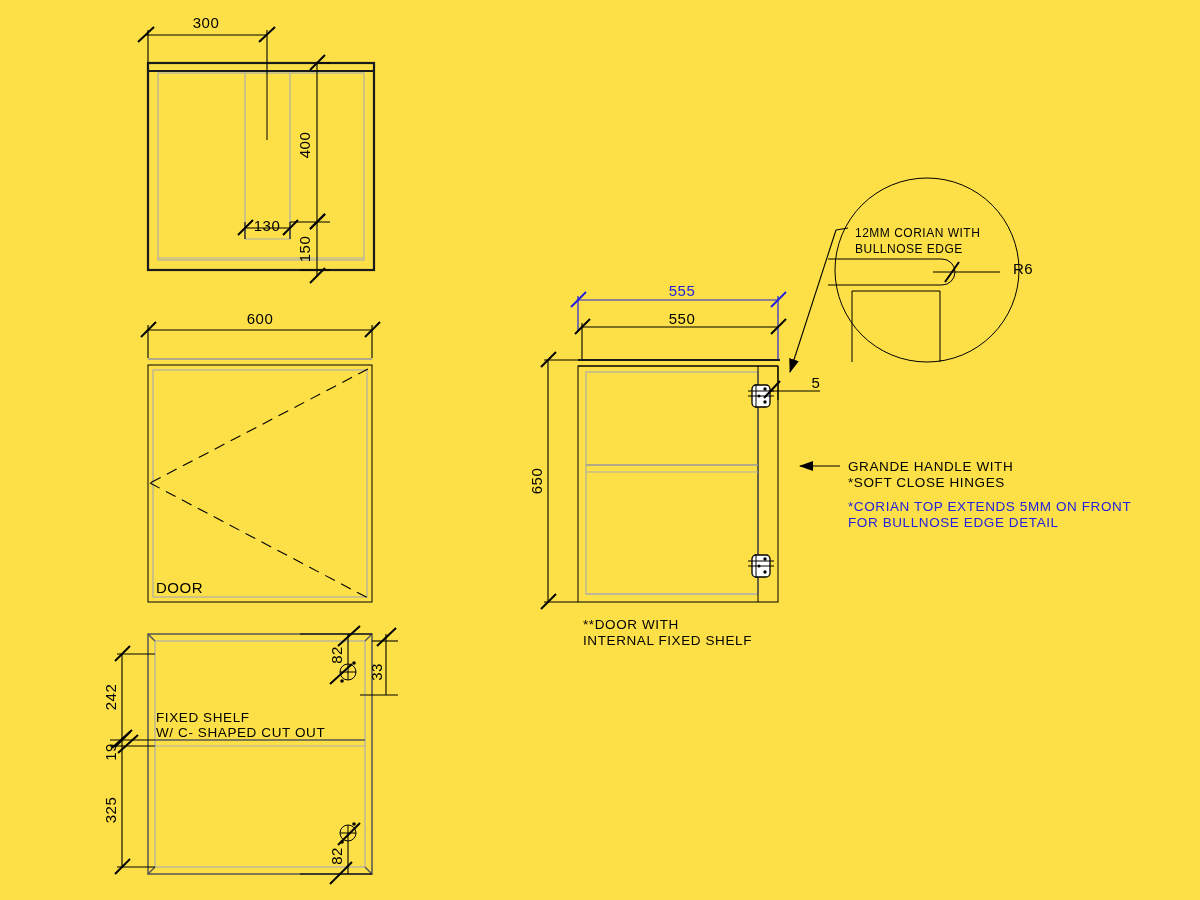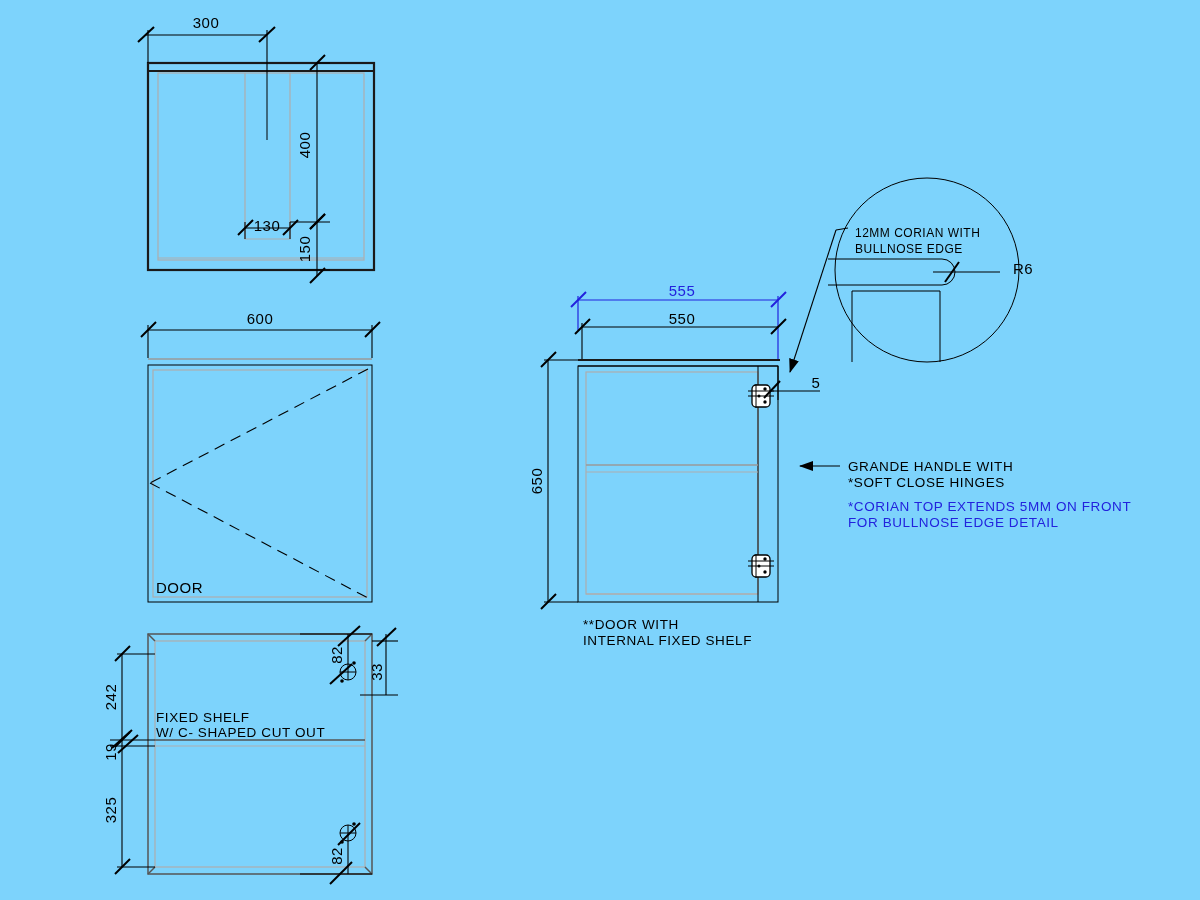--- a/index.html
+++ b/index.html
@@ -4,21 +4,21 @@
 <style>
   html, body {
     margin: 0;
     padding: 0;
     background: #ffffff;
   }
   #sheet {
     position: relative;
     width: 1200px;
     height: 900px;
-    background: #7dd3fc;
+    background: #fde047;
     font-family: "Liberation Sans", sans-serif;
     overflow: hidden;
   }
   svg { display: block; }
   text {
     font-family: "Liberation Sans", sans-serif;
     fill: #000000;
     dominant-baseline: middle;
   }
   .dimtext { font-size: 15px; letter-spacing: 0.5px; }

